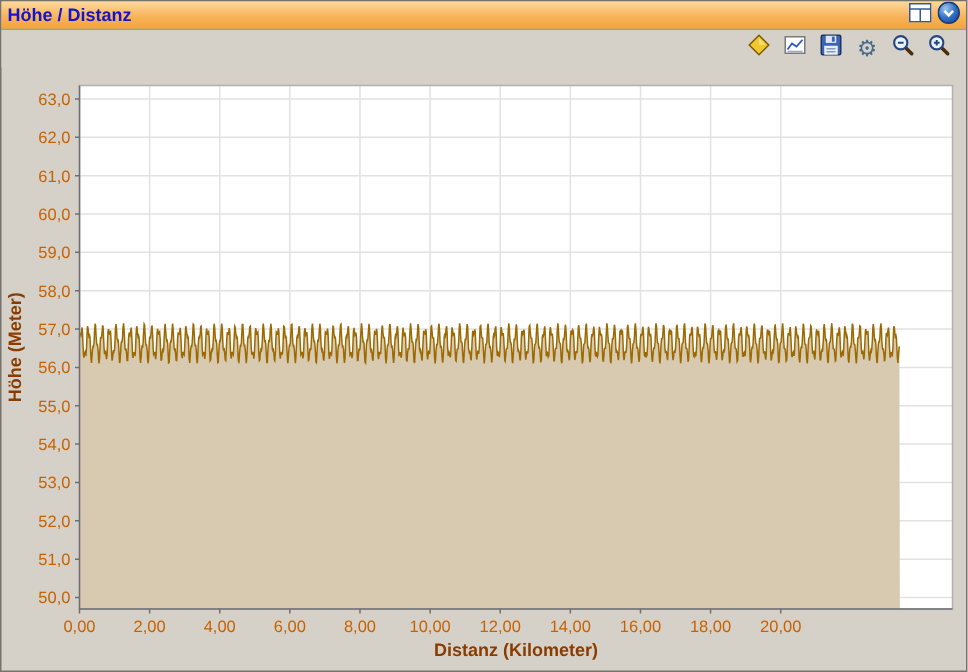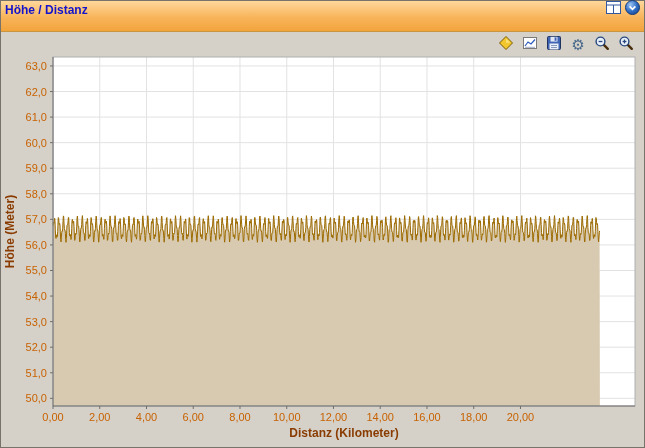--- a/index.html
+++ b/index.html
@@ -3,21 +3,21 @@
 <meta charset="utf-8">
 <style>
   html,body{margin:0;padding:0;}
   body{width:645px;height:448px;overflow:hidden;background:#9a9a9a;}
   .window{
     width:645px;height:448px;box-sizing:border-box;position:relative;
     background:#d5d1c9;border:1px solid #77736b;
     font-family:"Liberation Sans",sans-serif;
   }
   .titlebar{
-    height:18px;display:flex;align-items:flex-start;padding:0 3px 12px 4px;
+    height:18px;display:flex;align-items:flex-end;padding:0 3px 0 4px;
     background:linear-gradient(180deg,#ffd striped 0%);
     background:linear-gradient(180deg,#ffd89c 0%,#f8b45a 55%,#f2a43c 100%);
     border-bottom:1px solid #c9953f;
   }
   .titlebar .title{flex:1;color:#1414cc;font-weight:bold;font-size:12px;line-height:18px;}
   .tb-btn{width:17px;height:16px;display:flex;align-items:center;justify-content:center;margin-left:2px;cursor:pointer;}
   .toolbar{
     height:25px;display:flex;align-items:center;justify-content:flex-end;
     gap:6px;padding-right:9px;background:#d5d1c9;
   }

